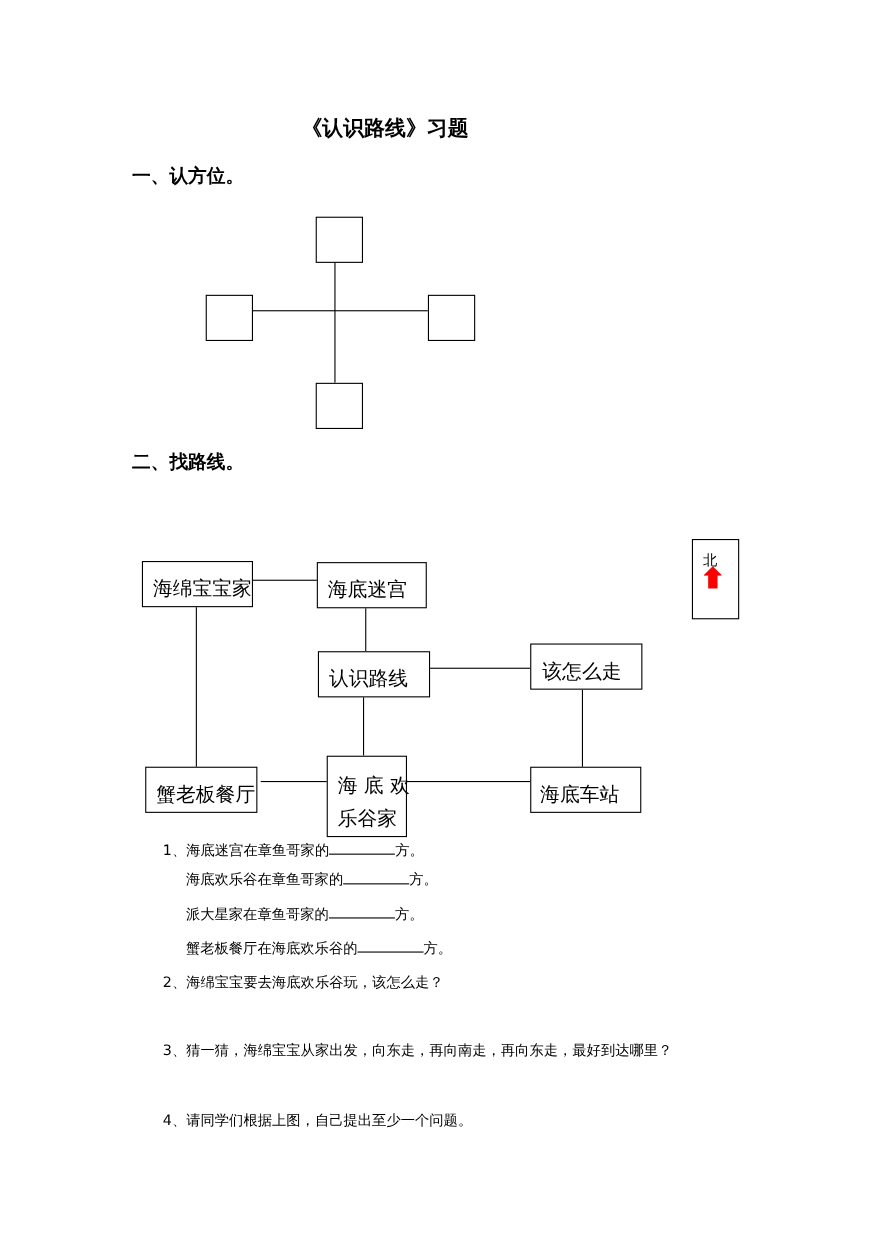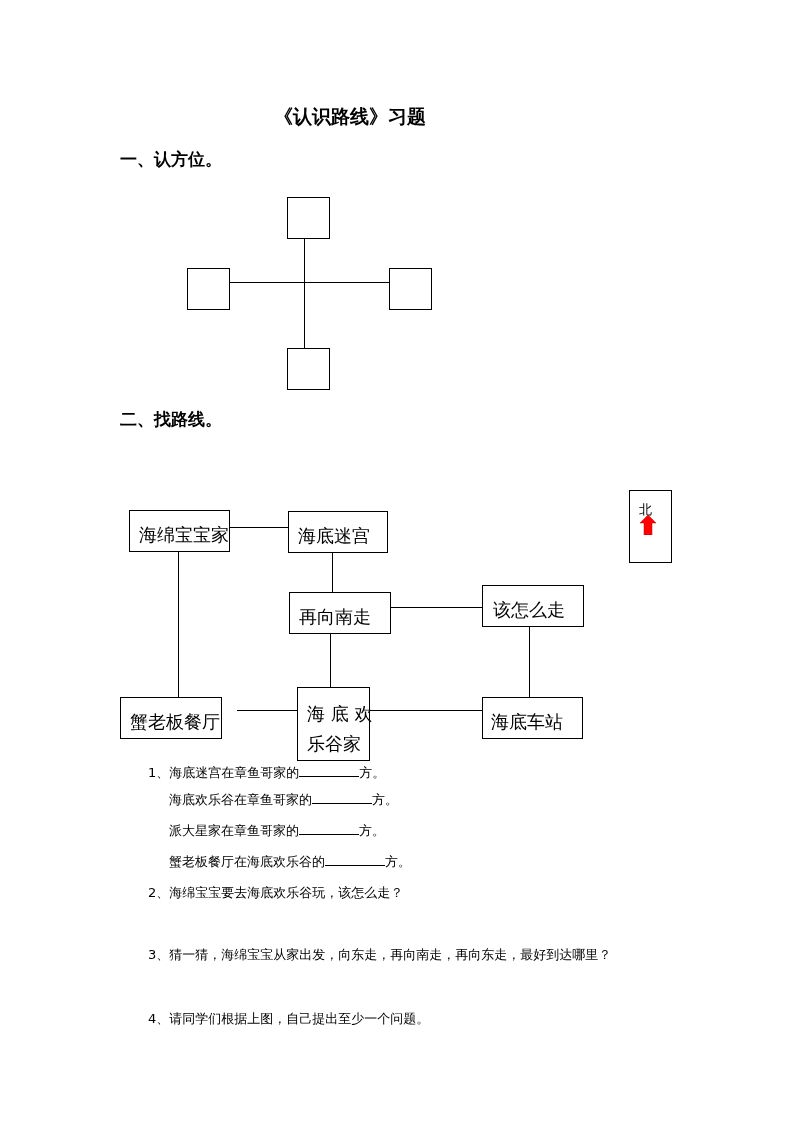--- a/index.html
+++ b/index.html
@@ -45,26 +45,26 @@
   <div class="line-h" style="left:237px; top:710px; width:61px;"></div>
   <div class="line-h" style="left:369px; top:710px; width:114px;"></div>
 
   <div class="box" style="left:129px; top:510px; width:101px; height:42px;">
     <span class="label" style="left:9px; top:12px;">海绵宝宝家</span>
   </div>
   <div class="box" style="left:288px; top:511px; width:100px; height:42px;">
     <span class="label" style="left:9px; top:12px;">海底迷宫</span>
   </div>
   <div class="box" style="left:289px; top:592px; width:102px; height:42px;">
-    <span class="label" style="left:9px; top:12px;">再向南走</span>
+    <span class="label" style="left:9px; top:12px;">认识路线</span>
   </div>
   <div class="box" style="left:482px; top:585px; width:102px; height:42px;">
     <span class="label" style="left:10px; top:12px;">该怎么走</span>
   </div>
-  <div class="box" style="left:120px; top:697px; width:102px; height:42px;">
+  <div class="box" style="left:132px; top:697px; width:102px; height:42px;">
     <span class="label" style="left:9px; top:12px;">蟹老板餐厅</span>
   </div>
   <div class="box" style="left:297px; top:687px; width:73px; height:74px;padding-left:44px;">
     <span class="label" style="left:9px; top:14px;">海 底 欢</span>
     <span class="label" style="left:9px; top:44px;">乐谷家</span>
   </div>
   <div class="box" style="left:482px; top:697px; width:101px; height:42px;">
     <span class="label" style="left:8px; top:12px;">海底车站</span>
   </div>
 

